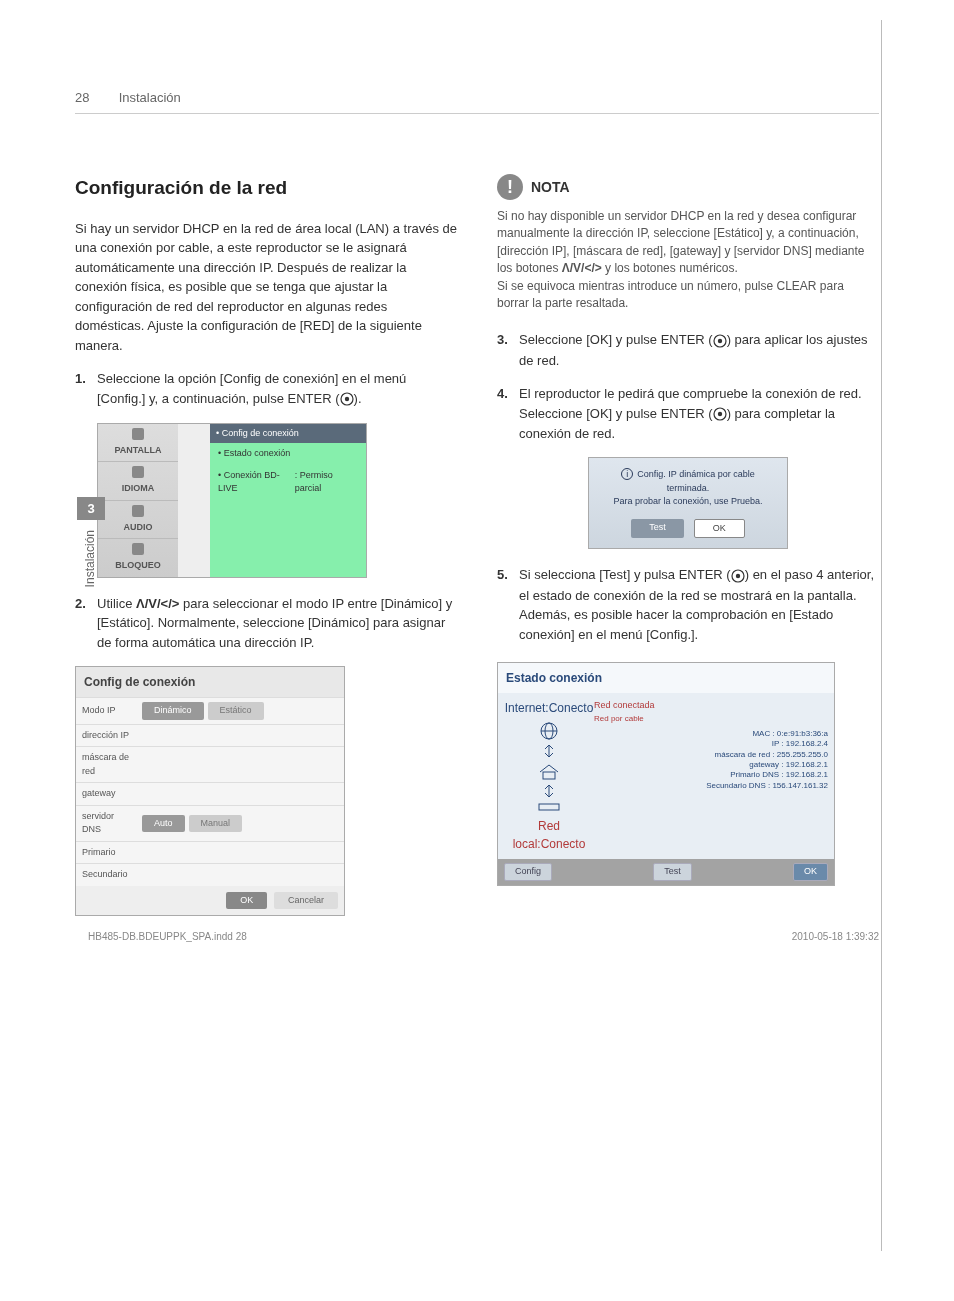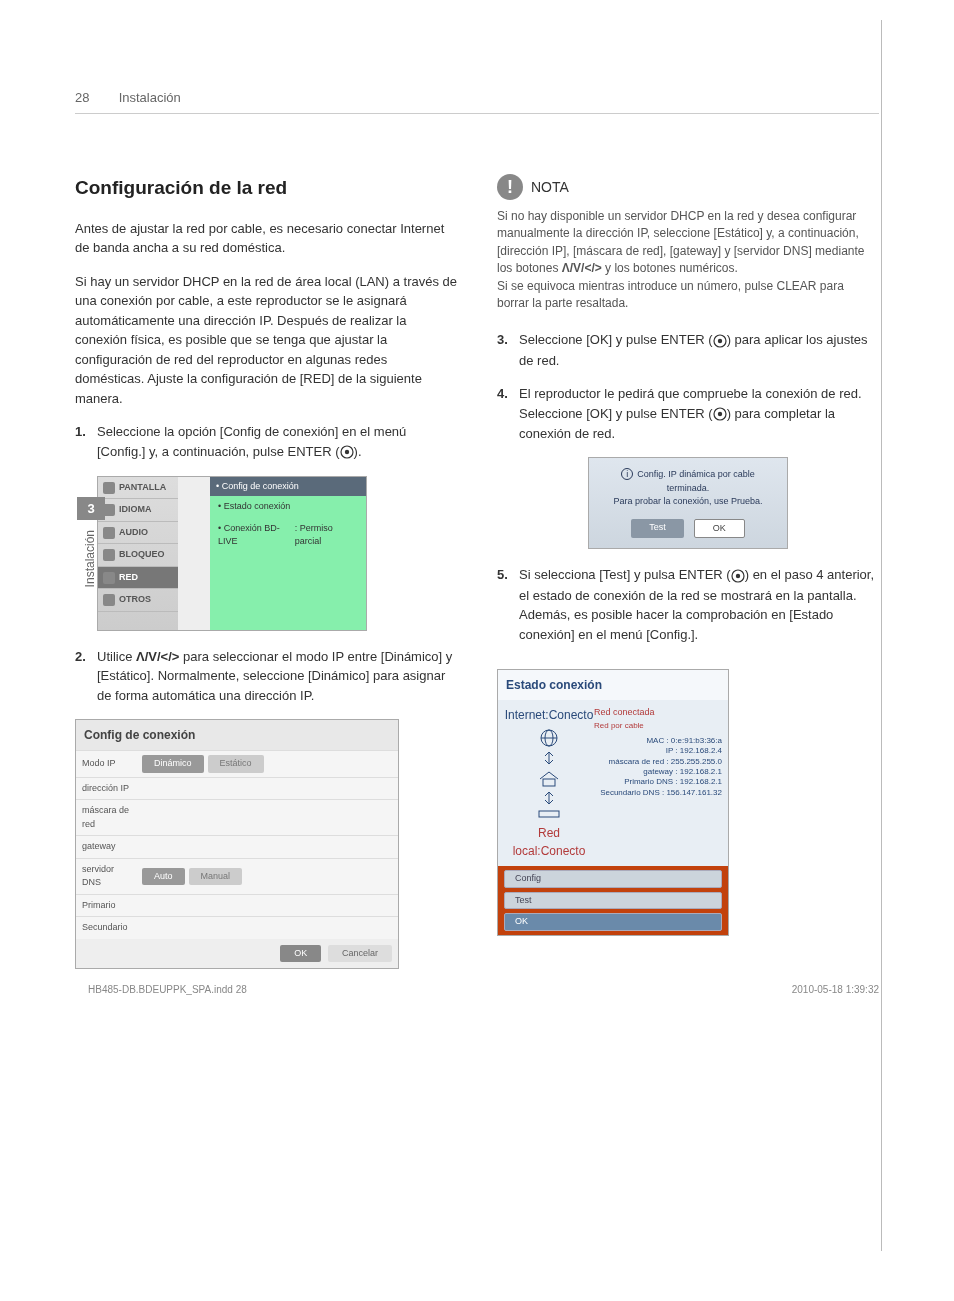--- a/index.html
+++ b/index.html
@@ -77,69 +77,70 @@
   }
   .shot1 { width: 270px; height: 155px; display:flex; }
   .shot1 .menu {
     width: 80px;
     background: linear-gradient(#ddd,#ccc);
   }
   .shot1 .menu .mi {
     display:flex; align-items:center; gap:4px;
     padding: 4px 5px; color:#555; font-weight:bold; font-size:9px;
     border-bottom:1px solid #bbb;
+    flex-direction:column;
   }
   .shot1 .menu .mi.sel { background:#777; color:#fff; }
   .shot1 .menu .mi .ico { width:12px; height:12px; background:#888; border-radius:2px; flex-shrink:0;}
   .shot1 .pane { flex:1; background:#86efac;margin-left:32px; }
   .shot1 .pane .hdr { background:#5a6a7a; color:#fff; padding:3px 6px; font-size:9px; }
   .shot1 .pane .row { padding:4px 8px; font-size:9px; color:#333; display:flex; justify-content:space-between;align-items:flex-end;}
 
   
-  .shot2 { width:324px; margin-left:0; }
+  .shot2 { width:270px; margin-left:0; }
   .shot2 .title { background:#e8e8e8; padding:6px 8px; font-size:12px; color:#444; font-weight:bold; }
   .shot2 table { width:100%; border-collapse:collapse; background:#f5f5f5; }
   .shot2 td { padding:4px 6px; font-size:9px; color:#888; border-top:1px solid #ddd;}
   .shot2 td.lbl { width:60px; color:#555; font-weight:normal; }
   .shot2 .btn-tab { display:inline-block; background:#999; color:#fff; padding:2px 12px; border-radius:2px; font-size:9px; margin-right:4px;}
   .shot2 .btn-tab.off { background:#ccc; color:#777; }
   .shot2 .btns { text-align:right; padding:6px; background:#eee; }
   .shot2 .btns .b { display:inline-block; background:#888; color:#fff; padding:2px 14px; border-radius:2px; font-size:9px; margin-left:4px;}
   .shot2 .btns .b.off { background:#ddd; color:#666; }
 
   
   .nota-box { margin-bottom:18px; }
   .nota-hdr { display:flex; align-items:center; gap:8px; margin-bottom:8px; }
   .nota-ico {
     width:26px; height:26px; border-radius:50%; background:#888; color:#fff;
     display:flex; align-items:center; justify-content:center; font-weight:bold; font-size:18px;
   }
-  .nota-ttl { font-weight:normal; font-size:14px; }
+  .nota-ttl { font-weight:bold; font-size:14px; }
   .nota-txt { font-size:12px; color:#555; line-height:1.45; }
 
   
   .shot3 { width:200px; margin:8px auto 16px auto; background:linear-gradient(#dfe6ee,#cdd6df); padding:10px; border:1px solid #aaa;}
   .shot3 .msg { text-align:center; font-size:9px; color:#2a3a5a; line-height:1.5; margin-bottom:10px;}
   .shot3 .msg .ii { display:inline-block; width:12px; height:12px; border:1px solid #2a3a5a; border-radius:50%; font-size:9px; line-height:11px; margin-right:4px;}
   .shot3 .btns3 { display:flex; justify-content:center; gap:10px; }
   .shot3 .btns3 .b3 { background:#8a97a5; color:#fff; padding:2px 18px; font-size:9px; border-radius:2px;}
   .shot3 .btns3 .b3.sel { background:#fff; color:#444; border:1px solid #888;}
 
   
-  .shot4 { width:232px; margin-top:25px; background:#e8eef4; border:1px solid #aaa;}
+  .shot4 { width:338px; margin-top:18px; background:#e8eef4; border:1px solid #aaa;}
   .shot4 .title4 { padding:6px 8px; font-size:12px; color:#2a4a7a; font-weight:bold; background:#f5f8fb;}
   .shot4 .body4 { display:flex; padding:6px;}
   .shot4 .left4 { width:90px; text-align:center; font-size:12px; color:#2a4a7a;}
   .shot4 .left4 .dig { margin:4px 0;}
   .shot4 .left4 .dig svg { display:block; margin:0 auto;}
   .shot4 .right4 { flex:1; font-size:8px; color:#2a4a7a;}
   .shot4 .right4 .r-hdr { color:#b23a3a; font-size:9px; }
   .shot4 .right4 .r-sub { color:#b23a3a; font-size:8px; margin-bottom:4px;}
   .shot4 .right4 .kv { text-align:right; line-height:1.3;}
-  .shot4 .btns4 { display:flex; justify-content:flex-end; gap:4px; padding:4px 6px; background:#c2410c;flex-direction:column;}
+  .shot4 .btns4 { display:flex; justify-content:space-between; gap:4px; padding:4px 6px; background:#a3a3a3;}
   .shot4 .btns4 .b4 { background:#ccd4dc; color:#445; padding:1px 10px; font-size:9px; border:1px solid #aab; border-radius:2px;}
   .shot4 .btns4 .b4.sel { background:#6a8aaa; color:#fff; }
 
   
   .footer {
     position:absolute; left:88px; right:75px; bottom:30px;
     display:flex; justify-content:space-between;
     font-size:10px; color:#888;
   }
   .vline { position:absolute; top:20px; bottom:50px; right:72px; width:1px; background:#bbb;}
@@ -158,21 +159,20 @@
 
   <div class="side-tab">
     <div class="num">3</div>
     <div class="lbl">Instalación</div>
   </div>
 
   <div class="columns">
 
     <div class="col">
       <h2>Configuración de la red</h2>
-      <p>Antes de ajustar la red por cable, es necesario conectar Internet de banda ancha a su red doméstica.</p>
       <p>Si hay un servidor DHCP en la red de área local (LAN) a través de una conexión por cable, a este reproductor se le asignará automáticamente una dirección IP. Después de realizar la conexión física, es posible que se tenga que ajustar la configuración de red del reproductor en algunas redes domésticas. Ajuste la configuración de [RED] de la siguiente manera.</p>
 
       <ol>
         <li>
           <span class="num">1.</span>
           <span class="txt">
             <span>Seleccione la opción [Config de conexión] en el menú [Config.] y, a continuación, pulse ENTER (</span><span class="enter-icon"><svg width="14" height="14">
                   <circle cx="7" cy="7" r="6" fill="none" stroke="#333" stroke-width="1.2"></circle>
                   <circle cx="7" cy="7" r="2.2" fill="#333"></circle>
                 </svg></span><span>).</span>

